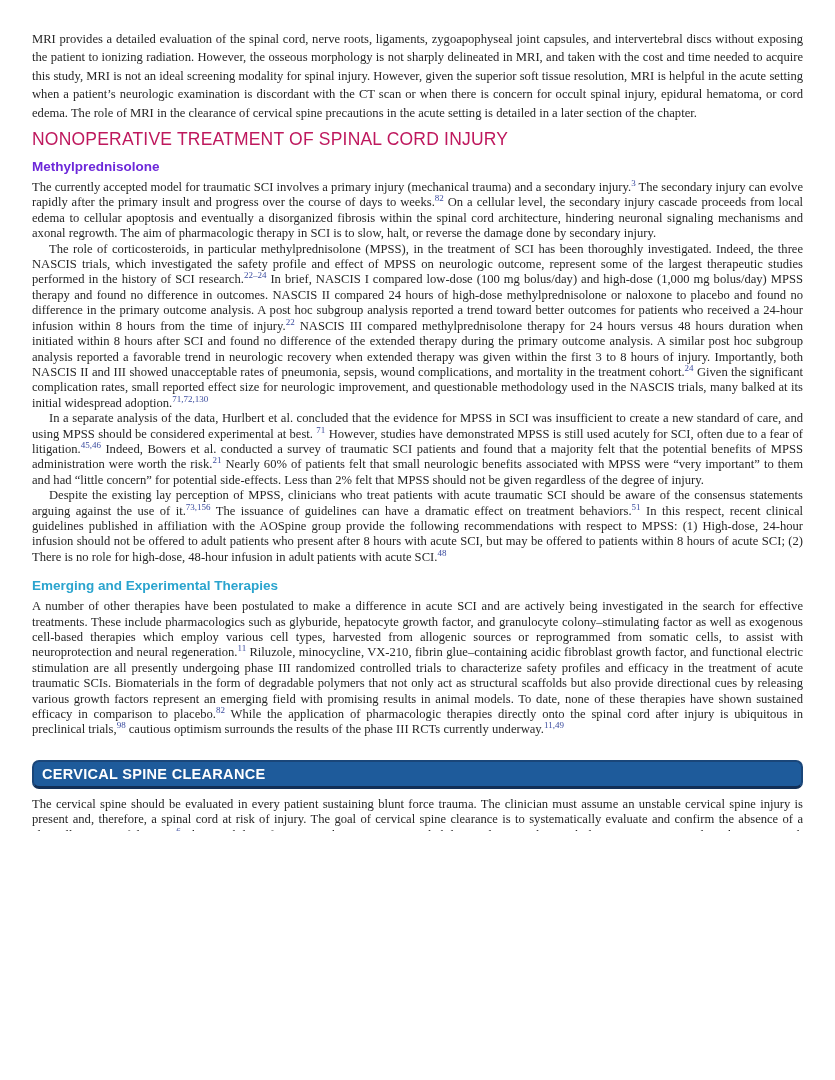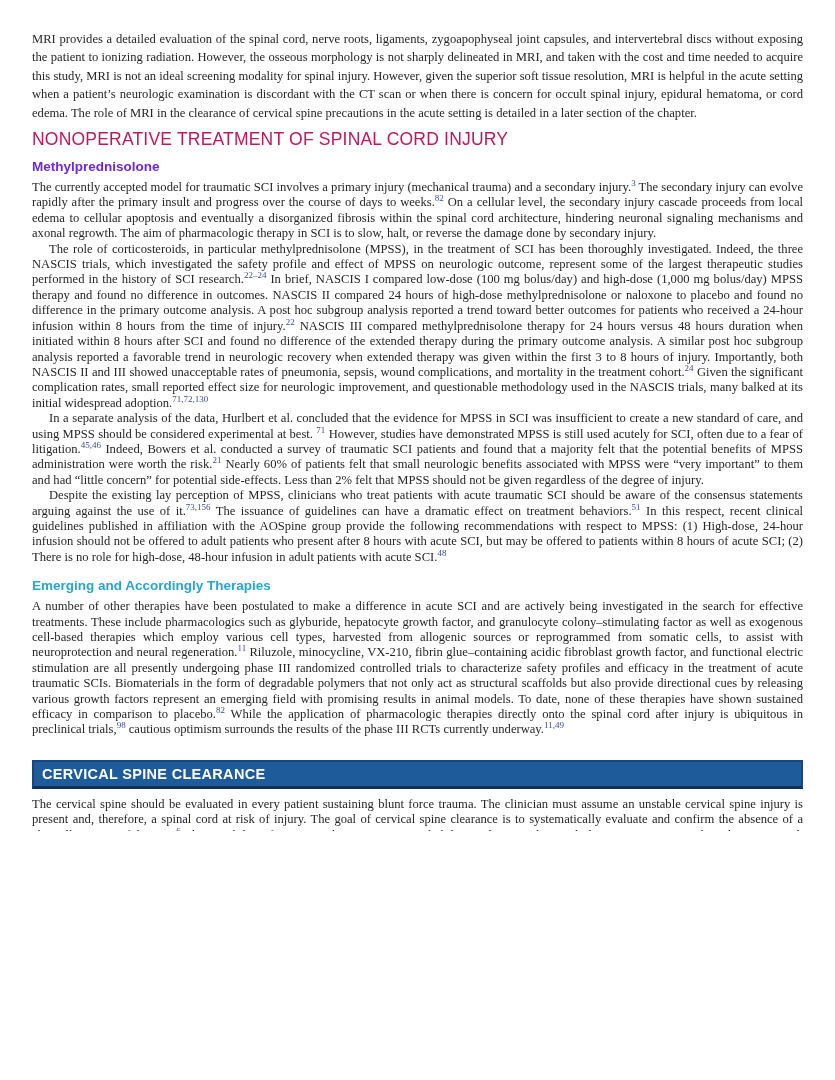--- a/index.html
+++ b/index.html
@@ -11,21 +11,21 @@
   p.body{font-size:12.6px;line-height:15.4px;text-align:justify;margin:0;}
   p.intro{line-height:18.4px;margin:0 0 7px 0;}
   .indent{text-indent:17px;}
   sup.ref{color:#3A4B9E;font-size:9px;line-height:0;vertical-align:super;}
   .bar{
     background:#1E5B9B;border:2px solid #1A4679;border-bottom:3px solid #122F56;
     color:#ffffff;font-family:"Liberation Sans",sans-serif;font-weight:bold;
     font-size:14.5px;padding:4px 8px;letter-spacing:0.3px;
   }
   .bar1{margin:7px 0 10px 0;}
-  .bar2{margin:22px 0 8px 0;}
+  .bar2{margin:22px 0 8px 0;border-radius:7px;}
   .h-green{
     color:#be185d;font-family:"Liberation Sans",sans-serif;font-weight:normal;
     font-size:17.5px;margin:0 0 9px 0;letter-spacing:0.2px;
   }
   .h-blue{color:#6d28d9;font-family:"Liberation Sans",sans-serif;font-weight:bold;font-size:13.5px;margin:0 0 6px 0;}
   .h-cyan{color:#2BA4CE;font-family:"Liberation Sans",sans-serif;font-weight:bold;font-size:13.5px;margin:13px 0 6px 0;}
   .pbar{
     background:#68407A;border:2px solid #432550;color:#ffffff;
     font-family:"Liberation Sans",sans-serif;font-weight:bold;font-size:13px;
     padding:4px 10px;margin-top:16px;
@@ -58,21 +58,21 @@
 
     <div class="h-green">NONOPERATIVE TREATMENT OF SPINAL CORD INJURY</div>
 
     <div class="h-blue">Methylprednisolone</div>
 
     <p class="body">The currently accepted model for traumatic SCI involves a primary injury (mechanical trauma) and a secondary injury.<sup class="ref">3</sup> The secondary injury can evolve rapidly after the primary insult and progress over the course of days to weeks.<sup class="ref">82</sup> On a cellular level, the secondary injury cascade proceeds from local edema to cellular apoptosis and eventually a disorganized fibrosis within the spinal cord architecture, hindering neuronal signaling mechanisms and axonal regrowth. The aim of pharmacologic therapy in SCI is to slow, halt, or reverse the damage done by secondary injury.</p>
     <p class="body indent">The role of corticosteroids, in particular methylprednisolone (MPSS), in the treatment of SCI has been thoroughly investigated. Indeed, the three NASCIS trials, which investigated the safety profile and effect of MPSS on neurologic outcome, represent some of the largest therapeutic studies performed in the history of SCI research.<sup class="ref">22–24</sup> In brief, NASCIS I compared low-dose (100 mg bolus/day) and high-dose (1,000 mg bolus/day) MPSS therapy and found no difference in outcomes. NASCIS II compared 24 hours of high-dose methylprednisolone or naloxone to placebo and found no difference in the primary outcome analysis. A post hoc subgroup analysis reported a trend toward better outcomes for patients who received a 24-hour infusion within 8 hours from the time of injury.<sup class="ref">22</sup> NASCIS III compared methylprednisolone therapy for 24 hours versus 48 hours duration when initiated within 8 hours after SCI and found no difference of the extended therapy during the primary outcome analysis. A similar post hoc subgroup analysis reported a favorable trend in neurologic recovery when extended therapy was given within the first 3 to 8 hours of injury. Importantly, both NASCIS II and III showed unacceptable rates of pneumonia, sepsis, wound complications, and mortality in the treatment cohort.<sup class="ref">24</sup> Given the significant complication rates, small reported effect size for neurologic improvement, and questionable methodology used in the NASCIS trials, many balked at its initial widespread adoption.<sup class="ref">71,72,130</sup></p>
     <p class="body indent">In a separate analysis of the data, Hurlbert et al. concluded that the evidence for MPSS in SCI was insufficient to create a new standard of care, and using MPSS should be considered experimental at best. <sup class="ref">71</sup> However, studies have demonstrated MPSS is still used acutely for SCI, often due to a fear of litigation.<sup class="ref">45,46</sup> Indeed, Bowers et al. conducted a survey of traumatic SCI patients and found that a majority felt that the potential benefits of MPSS administration were worth the risk.<sup class="ref">21</sup> Nearly 60% of patients felt that small neurologic benefits associated with MPSS were “very important” to them and had “little concern” for potential side-effects. Less than 2% felt that MPSS should not be given regardless of the degree of injury.</p>
     <p class="body indent">Despite the existing lay perception of MPSS, clinicians who treat patients with acute traumatic SCI should be aware of the consensus statements arguing against the use of it.<sup class="ref">73,156</sup> The issuance of guidelines can have a dramatic effect on treatment behaviors.<sup class="ref">51</sup> In this respect, recent clinical guidelines published in affiliation with the AOSpine group provide the following recommendations with respect to MPSS: (1) High-dose, 24-hour infusion should not be offered to adult patients who present after 8 hours with acute SCI, but may be offered to patients within 8 hours of acute SCI; (2) There is no role for high-dose, 48-hour infusion in adult patients with acute SCI.<sup class="ref">48</sup></p>
 
-    <div class="h-cyan">Emerging and Accordingly Therapies</div>
+    <div class="h-cyan">Emerging and Experimental Therapies</div>
 
     <p class="body">A number of other therapies have been postulated to make a difference in acute SCI and are actively being investigated in the search for effective treatments. These include pharmacologics such as glyburide, hepatocyte growth factor, and granulocyte colony–stimulating factor as well as exogenous cell-based therapies which employ various cell types, harvested from allogenic sources or reprogrammed from somatic cells, to assist with neuroprotection and neural regeneration.<sup class="ref">11</sup> Riluzole, minocycline, VX-210, fibrin glue–containing acidic fibroblast growth factor, and functional electric stimulation are all presently undergoing phase III randomized controlled trials to characterize safety profiles and efficacy in the treatment of acute traumatic SCIs. Biomaterials in the form of degradable polymers that not only act as structural scaffolds but also provide directional cues by releasing various growth factors represent an emerging field with promising results in animal models. To date, none of these therapies have shown sustained efficacy in comparison to placebo.<sup class="ref">82</sup> While the application of pharmacologic therapies directly onto the spinal cord after injury is ubiquitous in preclinical trials,<sup class="ref">98</sup> cautious optimism surrounds the results of the phase III RCTs currently underway.<sup class="ref">11,49</sup></p>
 
     <div class="bar bar2">CERVICAL SPINE CLEARANCE</div>
 
     <p class="body">The cervical spine should be evaluated in every patient sustaining blunt force trauma. The clinician must assume an unstable cervical spine injury is present and, therefore, a spinal cord at risk of injury. The goal of cervical spine clearance is to systematically evaluate and confirm the absence of a clinically meaningful injury.<sup class="ref">6</sup> The variability of injury mechanisms, patient reliability, and potential comorbidities necessitates an algorithmic approach to cervical spine clearance, as a missed unstable injury can have devastating sequelae. Accordingly, it is helpful to categorize patients into one of four categories: alert and asymptomatic, short-term cognitive impairment, symptomatic, and long-term cognitive impairment. The mental status of the patient is the cornerstone of cervical spine clearance as it determines the reliability of the physical examination. After a physical examination is obtained or the examination is deemed unreliable, clearance should proceed systematically through one of the four pathways.</p>
 
     <div class="pbar">Authors’ Preferred Treatment for Cervical Spine Clearance (<span class="algo-link">Algorithm 47-1</span>)</div>
   </div>
 

